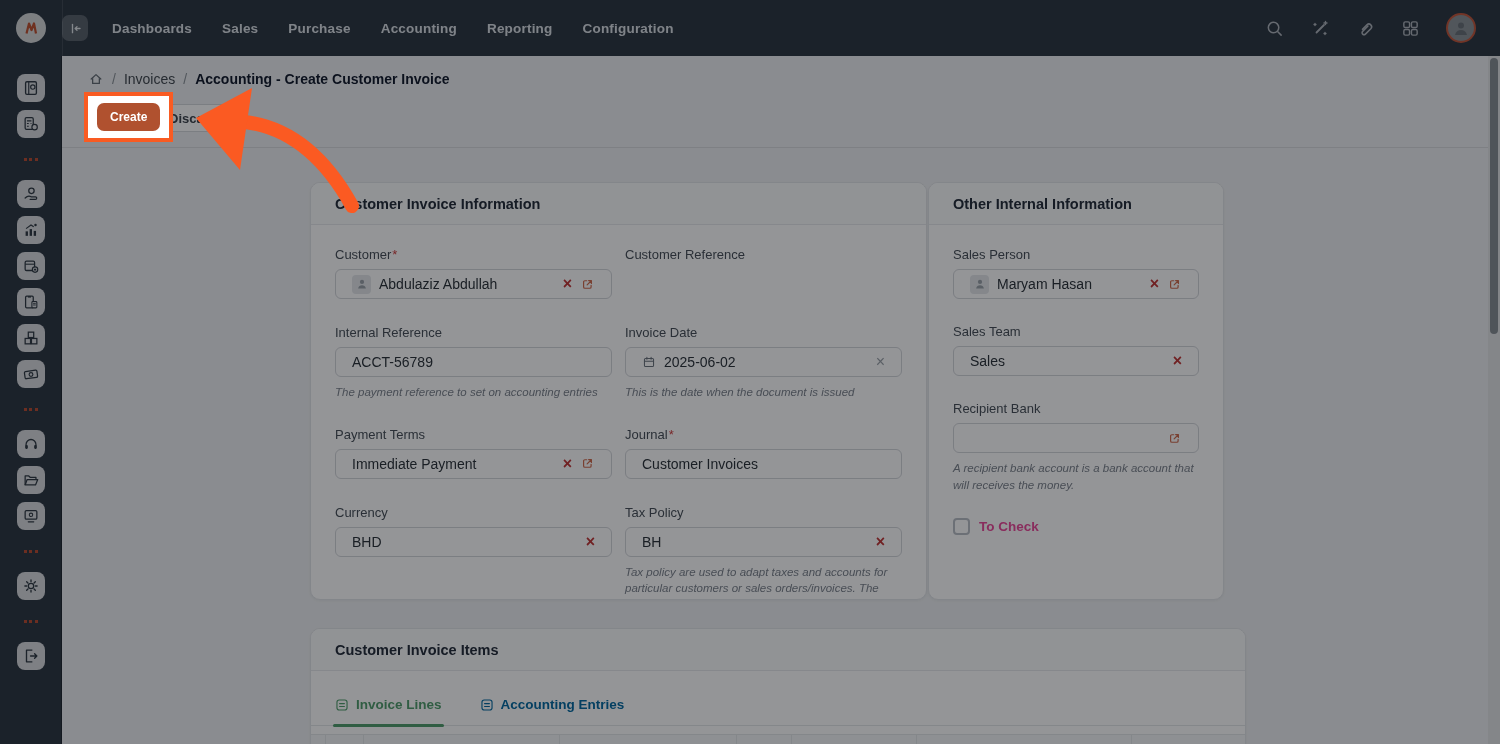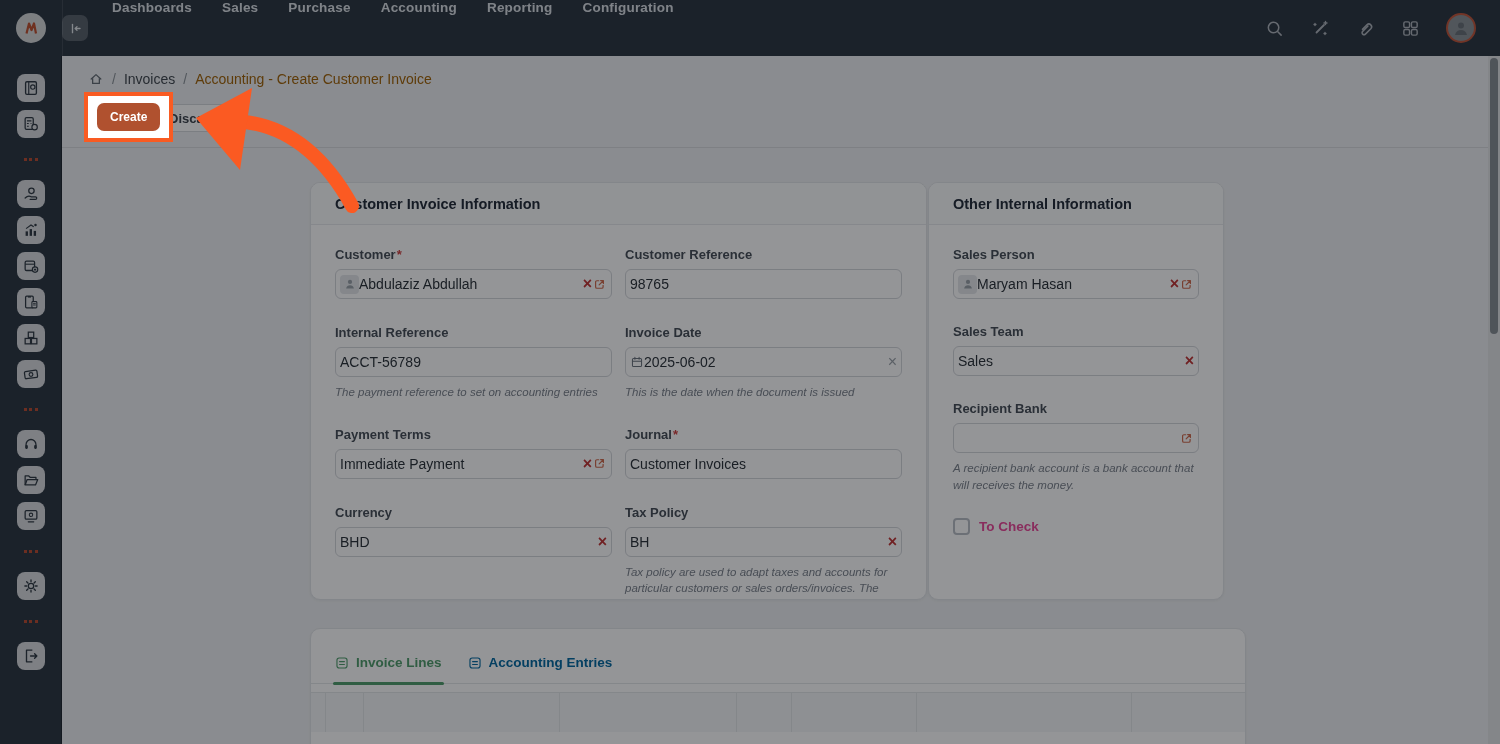--- a/index.html
+++ b/index.html
@@ -2,21 +2,21 @@
 <html><head>
 <meta charset="utf-8">
 <style>
   * { margin:0; padding:0; box-sizing:border-box; }
   html,body { width:1500px; height:744px; }
   body { font-family:"Liberation Sans", sans-serif; }
   #app { position:relative; width:1500px; height:744px; background:#eef0f2; overflow:hidden; }
 
   
   .navbar { position:absolute; left:0; top:0; width:1500px; height:56px; background:#2b3540;
-            display:flex; z-index:10; }
+            display:flex; align-items:center; z-index:10; }
   .navbar .edge-line { position:absolute; left:62px; top:0; bottom:0; width:1px; background:rgba(255,255,255,.10); }
   .nav-left { display:flex; align-items:center; padding-left:16px; }
   .logo { width:30px; height:30px; border-radius:50%; background:#d6d8d9; display:flex; align-items:center; justify-content:center; }
   .collapse-btn { width:26px; height:26px; border-radius:7px; background:rgba(255,255,255,.22);
                   display:flex; align-items:center; justify-content:center; color:#e2e6ea; margin-left:16px; }
   .nav-items { display:flex; gap:30px; margin-left:24px; }
   .nav-item { font-size:13.5px; font-weight:700; color:#dbe0e5; letter-spacing:.2px; cursor:default; }
   .nav-right { margin-left:auto; display:flex; align-items:center; gap:26px; padding-right:24px; color:#aeb4bb; }
   .nav-right svg { display:block; }
   .avatar { width:30px; height:30px; border-radius:50%; background:#8a9096; border:2px solid #c2563a;
@@ -31,57 +31,57 @@
   .sdiv { width:16px; height:26px; display:flex; align-items:center; justify-content:center; flex:0 0 auto; }
   .sdiv i { display:block; width:14px; height:3px;
             background:repeating-linear-gradient(90deg,#b94a30 0 3px,transparent 3px 5.5px); }
 
   
   .page-header { position:absolute; left:62px; top:56px; width:1438px; height:92px; border-bottom:1px solid #d9dbde; }
   .breadcrumb { position:absolute; left:26px; top:15px; display:flex; align-items:center; gap:8px;
                 font-size:14px; color:#3f464e; }
   .bc-home { color:#636b74; display:flex; }
   .bc-sep { color:#8b9199; }
-  .bc-current { font-weight:400; color:#a16207; }
+  .bc-current { font-weight:700; color:#0f172a; }
   .btn-discard { position:absolute; left:90px; top:48px; height:28px; padding:0 16px; background:#fff;
                  border:1px solid #d3d6da; border-radius:7px; font-size:13px; font-weight:700; color:#3d444c;
                  display:flex; align-items:center; }
 
   
   .card { position:absolute; background:#fff; border:1px solid #e2e4e8; border-radius:10px;
           box-shadow:0 1px 3px rgba(20,30,40,.05); overflow:hidden; }
   #card-invoice { left:310px; top:182px; width:617px; height:418px; }
   #card-other   { left:928px; top:182px; width:296px; height:418px; }
   #card-items   { left:310px; top:628px; width:936px; height:160px; }
   .card-head { height:42px; background:#fafbfc; border-bottom:1px solid #e7e9ec; display:flex; align-items:center; padding:0 24px; }
   .card-title { font-size:14.5px; font-weight:700; color:#222b38; }
   .card-body { padding:22px 24px; }
   .grid2 { display:grid; grid-template-columns:1fr 1fr; column-gap:13px; row-gap:26px; }
   .stack { display:flex; flex-direction:column; gap:25px; }
 
-  .flabel { font-size:13px; font-weight:700; color:#454d56; margin-bottom:7px; display:flex; gap:1px; }
+  .flabel { font-size:13px; font-weight:400; color:#454d56; margin-bottom:7px; display:flex; gap:1px; }
   .req { color:#cf3f3f; }
   .ibox { height:30px; border:1px solid #d3d6da; border-radius:6px; background:#fff; display:flex;
-          align-items:center; padding:0 4px; gap:0; font-size:14px; color:#2a3138; }
+          align-items:center; padding:0 16px; gap:8px; font-size:14px; color:#2a3138; }
   .ival { white-space:nowrap; }
   .sp { flex:1; }
   .xred { color:#c03434; font-weight:700; font-size:16px; line-height:1; }
   .xgray { color:#9aa1a8; font-size:16px; line-height:1; }
   .chip { width:19px; height:19px; border-radius:4px; background:#e4e7ea; color:#99a0a8;
           display:flex; align-items:center; justify-content:center; }
   .linkicon { color:#d06a4c; display:flex; }
   .calicon { color:#6a727c; display:flex; }
   .fhelp { margin-top:7px; font-size:11.5px; line-height:1.45; color:#7b828c;font-style:italic; }
 
   .checkrow { display:flex; align-items:center; gap:9px; }
   .checkbox { width:17px; height:17px; border:2px solid #b9bfc6; border-radius:4px; background:#fff; }
   .checklabel { font-size:13.5px; font-weight:700; color:#ec4899; }
 
   
-  .tabbar { display:flex; gap:26px; padding:26px 0 0 24px; border-bottom:1px solid #e3e6e9; }
+  .tabbar { display:flex; gap:38px; padding:26px 0 0 24px; border-bottom:1px solid #e3e6e9; }
   .tab { display:flex; align-items:center; gap:7px; font-size:13.5px; font-weight:700; color:#0369a1;
          padding-bottom:13px; position:relative; }
   .tab.active { color:#4f9d6b; }
   .tab.active::after { content:""; position:absolute; left:-2px; right:-2px; bottom:-2px; height:3px;
                        background:#4f9d6b; border-radius:2px; }
   .tab svg { display:block; }
   .table-sliver { position:relative; margin-top:8px; height:40px; background:#f5f6f8; border-top:1px solid #e3e6e9; }
   .tsep { position:absolute; top:0; bottom:0; width:1px; background:#e3e6e9; }
 
   
@@ -303,23 +303,20 @@
                 <path d="M11.5 4.8 h3.7 v3.7 M15 5 l-5.5 5.5" fill="none" stroke="currentColor" stroke-width="1.6" stroke-linecap="round" stroke-linejoin="round"></path>
               </svg>
           </span>
         </div>
       </div>
 
       <div class="field">
         <div class="flabel">
           <span>Customer Reference</span>
         </div>
-        <div class="ibox">
-          <span class="ival">98765</span>
-        </div>
       </div>
 
       <div class="field">
         <div class="flabel">
           <span>Internal Reference</span>
         </div>
         <div class="ibox">
           <span class="ival">ACCT-56789</span>
         </div>
         <div class="fhelp">The payment reference to set on accounting entries</div>
@@ -457,20 +454,23 @@
         <div class="checkrow">
           <div class="checkbox"></div>
           <span class="checklabel">To Check</span>
         </div>
       </div>
 
     </div>
   </div>
 
   <div class="card" id="card-items">
+    <div class="card-head">
+      <span class="card-title">Customer Invoice Items</span>
+    </div>
     <div class="tabbar">
       <div class="tab active">
         <svg width="14" height="14" viewBox="0 0 20 20">
           <rect x="2.8" y="2.8" width="14.4" height="14.4" rx="3.2" fill="none" stroke="currentColor" stroke-width="1.6"></rect>
           <path d="M6.5 8 h7 M6.5 12 h7" stroke="currentColor" stroke-width="1.5" stroke-linecap="round"></path>
         </svg>
         <span>Invoice Lines</span>
       </div>
       <div class="tab">
         <svg width="14" height="14" viewBox="0 0 20 20">

